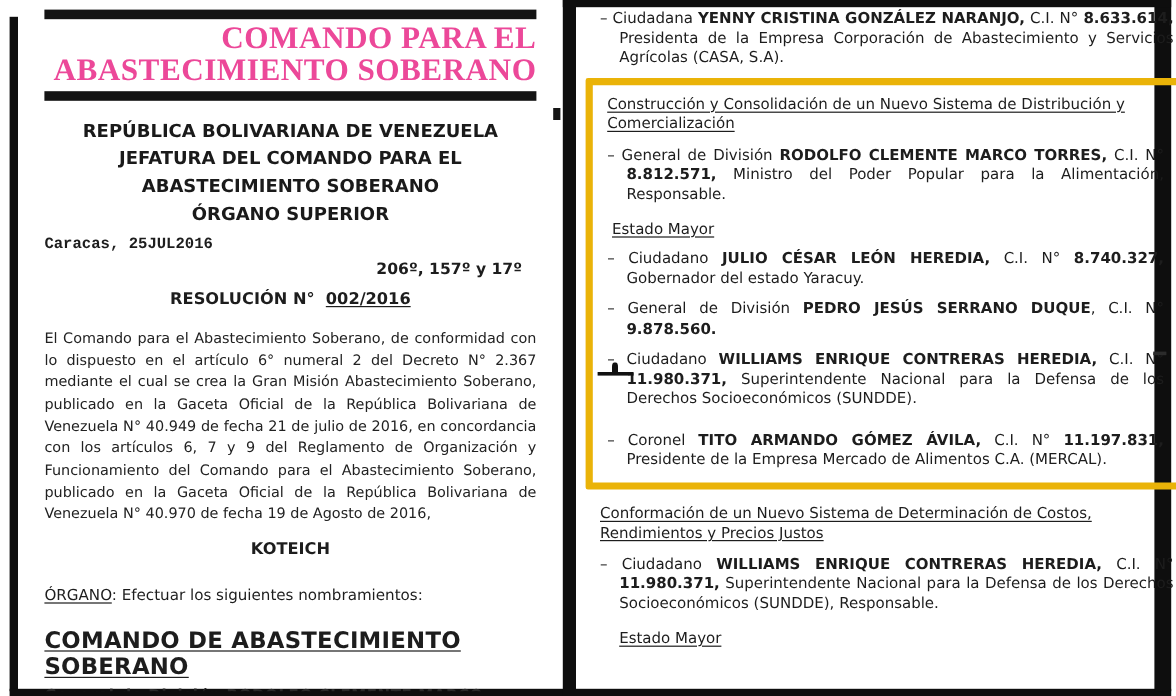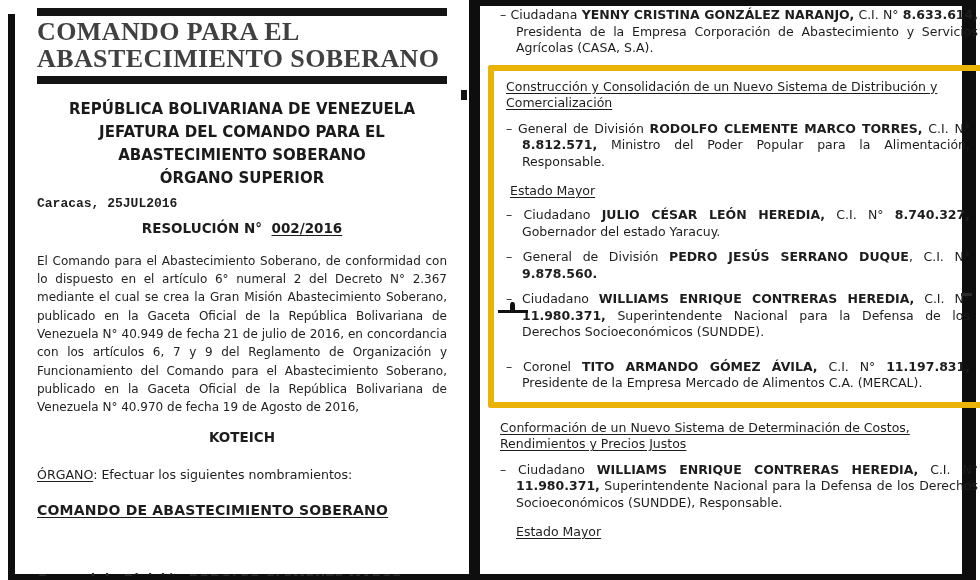--- a/index.html
+++ b/index.html
@@ -18,35 +18,35 @@
   .panel{position:absolute;top:0;box-sizing:border-box;}
   #left-panel{left:15px;width:454px;height:574px;padding:0 22px;overflow:hidden;}
   #right-panel{left:480px;width:514px;height:574px;padding:7px 16px 0 20px;overflow:hidden;}
 
   
   .mastbar{height:8px;background:#141414;}
   #mastbar-top{margin-top:8px;}
   #mastbar-bottom{margin-top:3px;}
   #masthead-title{
     margin:2px 0 0 0;font-family:"Liberation Serif","DejaVu Serif",serif;
-    font-size:26px;line-height:1.05;font-weight:700;text-align:left;
-    letter-spacing:0.4px;color:#404040;
+    font-size:26px;line-height:1.05;font-weight:700;text-align:right;
+    letter-spacing:0.4px;color:#ec4899;
   }
   .hdr-lines{margin-top:14px;}
   .hdr-line{font-size:15px;font-weight:700;text-align:center;line-height:23px;color:#1a1a1a;}
   #place-date{margin-top:6px;font-size:13px;font-weight:700;text-align:left;font-family:Liberation Mono, monospace;}
   #anniversary{margin-top:6px;font-size:13px;font-weight:700;text-align:right;padding-right:12px;}
   #resolution-line{margin-top:9px;font-size:13.5px;font-weight:700;text-align:center;}
   .u{text-decoration:underline;text-underline-offset:2px;}
   #body-paragraph{
     margin:16px 0 0 0;font-size:12px;line-height:1.53;text-align:justify;color:#222;
   }
   #resuelve{margin-top:12px;font-size:13.5px;font-weight:700;text-align:center;}
   #unico-line{margin:22px 0 0 0;font-size:12.6px;}
-  #command-heading{margin-top:20px;font-size:14px;font-weight:700;letter-spacing:0.2px;}
+  #command-heading{margin-top:20px;font-size:19px;font-weight:700;letter-spacing:0.2px;}
   #cutoff-fragment{
     position:absolute;left:37px;top:571px;width:425px;height:5px;overflow:hidden;
     font-size:12.5px;font-weight:700;color:#2a2a2a;letter-spacing:0.5px;
   }
   #stray-square{position:absolute;left:461px;top:90px;width:6px;height:10px;background:#151515;}
 
   
   .item{
     font-size:12.5px;line-height:1.32;text-align:justify;
     padding-left:16px;text-indent:-16px;color:#1d1d1d;margin-top:9px;
@@ -85,20 +85,21 @@
   <div class="mastbar" id="mastbar-bottom"></div>
 
   <div class="hdr-lines">
     <div class="hdr-line">REPÚBLICA BOLIVARIANA DE VENEZUELA</div>
     <div class="hdr-line">JEFATURA DEL COMANDO PARA EL</div>
     <div class="hdr-line">ABASTECIMIENTO SOBERANO</div>
     <div class="hdr-line">ÓRGANO SUPERIOR</div>
   </div>
 
   <div id="place-date">Caracas, 25JUL2016</div>
+  <div id="anniversary">206º, 157º y  17º</div>
 
   <div id="resolution-line">
     <span>RESOLUCIÓN N°</span>&nbsp;&nbsp;<span class="u">002/2016</span>
   </div>
 
   <p id="body-paragraph">El Comando para el Abastecimiento Soberano, de conformidad con lo dispuesto en el artículo 6° numeral 2 del Decreto N° 2.367 mediante el cual se crea la Gran Misión Abastecimiento Soberano, publicado en la Gaceta Oficial de la República Bolivariana de Venezuela N° 40.949 de fecha 21 de julio de 2016, en concordancia con los artículos 6, 7 y 9 del Reglamento de Organización y Funcionamiento del Comando para el Abastecimiento Soberano, publicado en la Gaceta Oficial de la República Bolivariana de Venezuela N° 40.970 de fecha 19 de Agosto de 2016,</p>
 
   <div id="resuelve">KOTEICH</div>
 
   <p id="unico-line"><span class="u">ÓRGANO</span><span>: Efectuar los siguientes nombramientos:</span></p>

